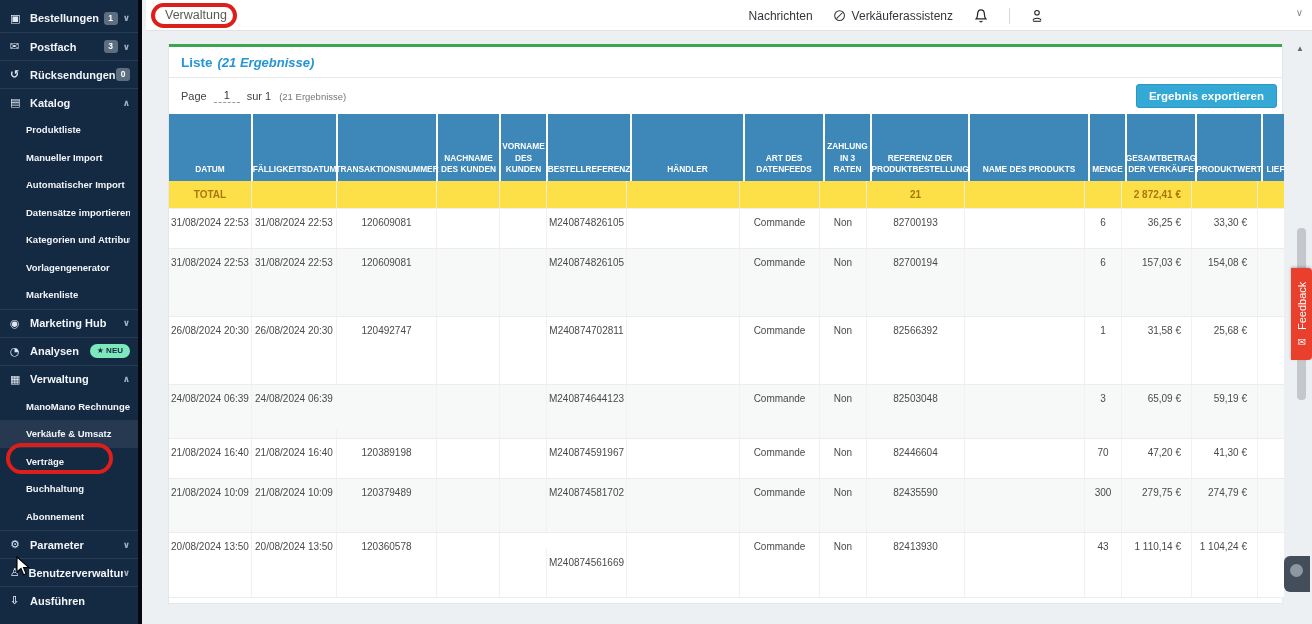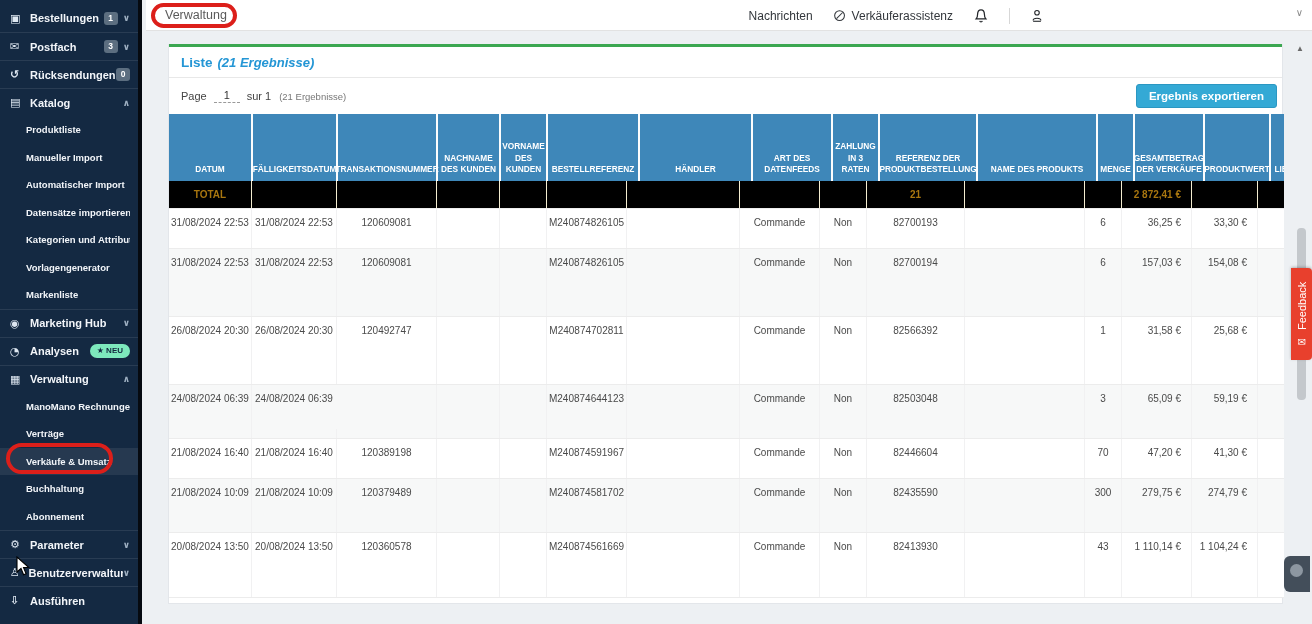--- a/index.html
+++ b/index.html
@@ -49,21 +49,21 @@
   .pg-input { display:inline-block; min-width:26px; text-align:center; border-bottom:1px dashed #9a9a9a; margin:0 7px; font-size:11px; color:#333; padding-bottom:1px; cursor:text; }
   .pg-of { margin-right:4px; }
   .pg-total { font-size:9.5px; color:#777; margin-left:4px; }
   .export-btn { margin-left:auto; background:#34a9d5; border:1px solid #2b97c2; color:#fff; font-size:11.5px; font-weight:700; font-family:inherit; padding:5px 12px; border-radius:3px; cursor:pointer; }
 
   
   .table { width:1115px; overflow:hidden; }
   .t-head { display:flex; height:67px; background:#3e87b9; }
   .th { display:flex; align-items:flex-end; justify-content:center; text-align:center; color:#fff; font-size:8.3px; font-weight:700; line-height:1.35; padding:0 2px 6px 2px; border-left:2px solid #fdfdfd; flex:none; }
   .th:first-child { border-left:none; }
-  .t-total { display:flex; height:28px; background:#000000; border-bottom:1px solid #eee; }
+  .t-total { display:flex; height:28px; background:#fde047; border-bottom:1px solid #eee; }
   .tc { flex:none; color:#a8760f; font-size:10px; font-weight:700; line-height:28px; border-left:1px solid #f3ecd0; white-space:nowrap; overflow:hidden; }
   .tc:first-child { border-left:none; }
   .tr { display:flex; border-bottom:1px solid #ececec; background:#fff; }
   .tr.alt { background:#f7f8f8; }
   .td { flex:none; color:#4a4a4a; font-size:10px; padding-top:8px; border-left:1px solid #f1f1f2; white-space:nowrap; overflow:hidden; }
   .td:first-child { border-left:none; }
   .al-c { text-align:center; }
   .al-r { text-align:right; padding-right:10px; }
 
   
@@ -134,25 +134,25 @@
         <span class="s-neu">★ NEU</span>
       </div>
       <div class="s-item top">
         <span class="s-ico">▦</span>
         <span class="s-lbl">Verwaltung</span>
         <span class="s-chev lone">∧</span>
       </div>
       <div class="s-item sub">
         <span class="s-lbl">ManoMano Rechnungen</span>
       </div>
-      <div class="s-item sub">
-        <span class="s-lbl">Verträge</span>
-      </div>
       <div class="s-item sub sel">
         <span class="s-lbl">Verkäufe &amp; Umsatz</span>
+      </div>
+      <div class="s-item sub">
+        <span class="s-lbl">Verträge</span>
       </div>
       <div class="s-item sub">
         <span class="s-lbl">Buchhaltung</span>
       </div>
       <div class="s-item sub">
         <span class="s-lbl">Abonnement</span>
       </div>
       <div class="s-item top">
         <span class="s-ico">⚙</span>
         <span class="s-lbl">Parameter</span>
@@ -212,21 +212,21 @@
         <span class="pg-total">(21 Ergebnisse)</span>
         <button class="export-btn">Ergebnis exportieren</button>
       </div>
       <div class="table">
         <div class="t-head" id="t-head">
             <div class="th" style="width: 82px;">DATUM</div>
             <div class="th" style="width: 85px;">FÄLLIGKEITSDATUM</div>
             <div class="th" style="width: 100px;">TRANSAKTIONSNUMMER</div>
             <div class="th" style="width: 63px;">NACHNAME DES KUNDEN</div>
             <div class="th" style="width: 47px;">VORNAME DES KUNDEN</div>
-            <div class="th" style="width: 92px;">BESTELLREFERENZ</div>
+            <div class="th" style="width: 84px;">BESTELLREFERENZ</div>
             <div class="th" style="width: 113px;">HÄNDLER</div>
             <div class="th" style="width: 80px;">ART DES DATENFEEDS</div>
             <div class="th" style="width: 47px;">ZAHLUNG IN 3 RATEN</div>
             <div class="th" style="width: 98px;">REFERENZ DER PRODUKTBESTELLUNG</div>
             <div class="th" style="width: 120px;">NAME DES PRODUKTS</div>
             <div class="th" style="width: 37px;">MENGE</div>
             <div class="th" style="width: 70px;">GESAMTBETRAG DER VERKÄUFE</div>
             <div class="th" style="width: 66px;">PRODUKTWERT</div>
             <div class="th" style="width: 27px;">LIEF</div>
           </div>
@@ -349,21 +349,21 @@
               <div class="td al-r" style="width: 70px;">279,75 €</div>
               <div class="td al-r" style="width: 66px;">274,79 €</div>
               <div class="td al-c" style="width: 27px;"></div>
             </div>
             <div class="tr" style="height: 65px;">
               <div class="td al-c" style="width: 82px;">20/08/2024 13:50</div>
               <div class="td al-c" style="width: 85px;">20/08/2024 13:50</div>
               <div class="td al-c" style="width: 100px;">120360578</div>
               <div class="td al-c" style="width: 63px;"></div>
               <div class="td al-c" style="width: 47px;"></div>
-              <div class="td al-c" style="width: 80px;">M240874561669</div>
+              <div class="td al-c" style="width: 80px; margin-top: 16px;">M240874561669</div>
               <div class="td al-c" style="width: 113px;"></div>
               <div class="td al-c" style="width: 80px;">Commande</div>
               <div class="td al-c" style="width: 47px;">Non</div>
               <div class="td al-c" style="width: 98px;">82413930</div>
               <div class="td al-c" style="width: 120px;"></div>
               <div class="td al-c" style="width: 37px;">43</div>
               <div class="td al-r" style="width: 70px;">1 110,14 €</div>
               <div class="td al-r" style="width: 66px;">1 104,24 €</div>
               <div class="td al-c" style="width: 27px;"></div>
             </div>

